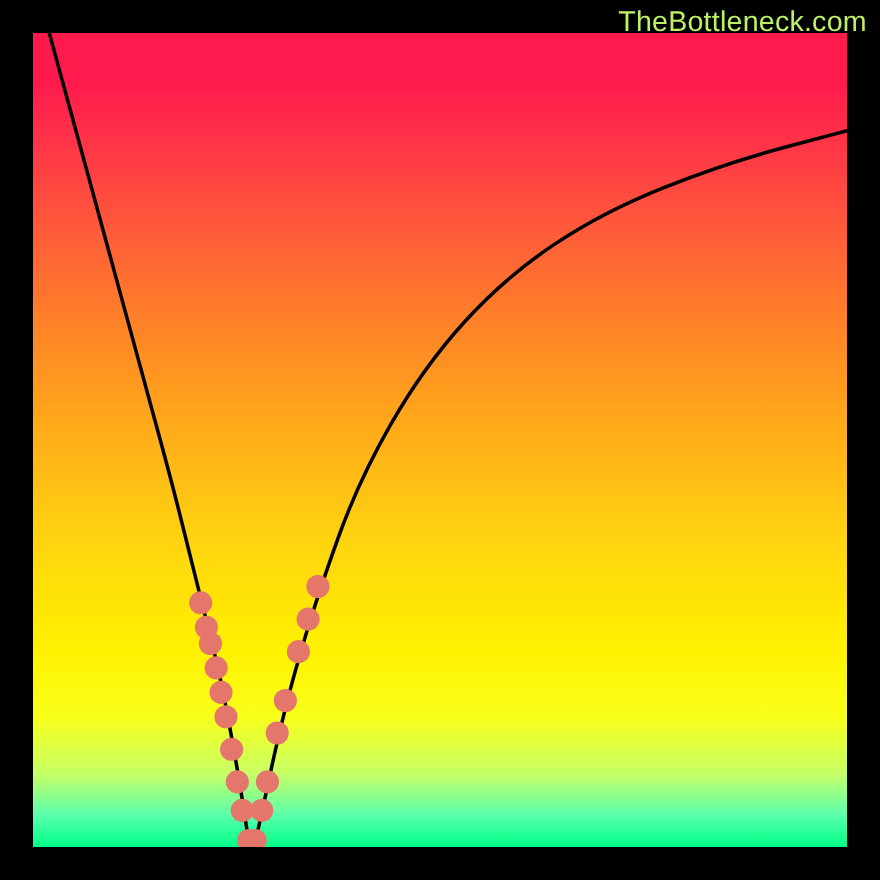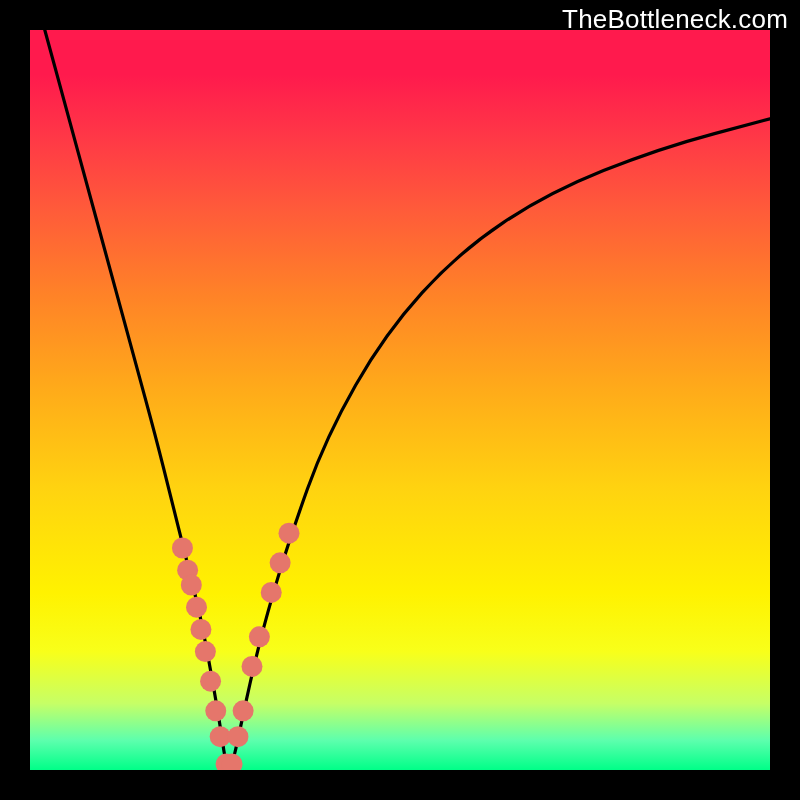--- a/index.html
+++ b/index.html
@@ -45,21 +45,21 @@
       #f8ff1a 84%,
       #c6ff66 91%,
       #5dffad 96%,
       #00ff88 100%
     );
   }
   .watermark {
     position: absolute;
     top: 4px;
     right: 12px;
-    color: #ffffff;
+    color: #bef264;
     font-size: 26px;
     font-weight: 400;
     letter-spacing: 0.2px;
     font-family: Arial, Helvetica, sans-serif;
   }
   svg.curve {
     position: absolute;
     left: 0;
     top: 0;
     width: 100%;

